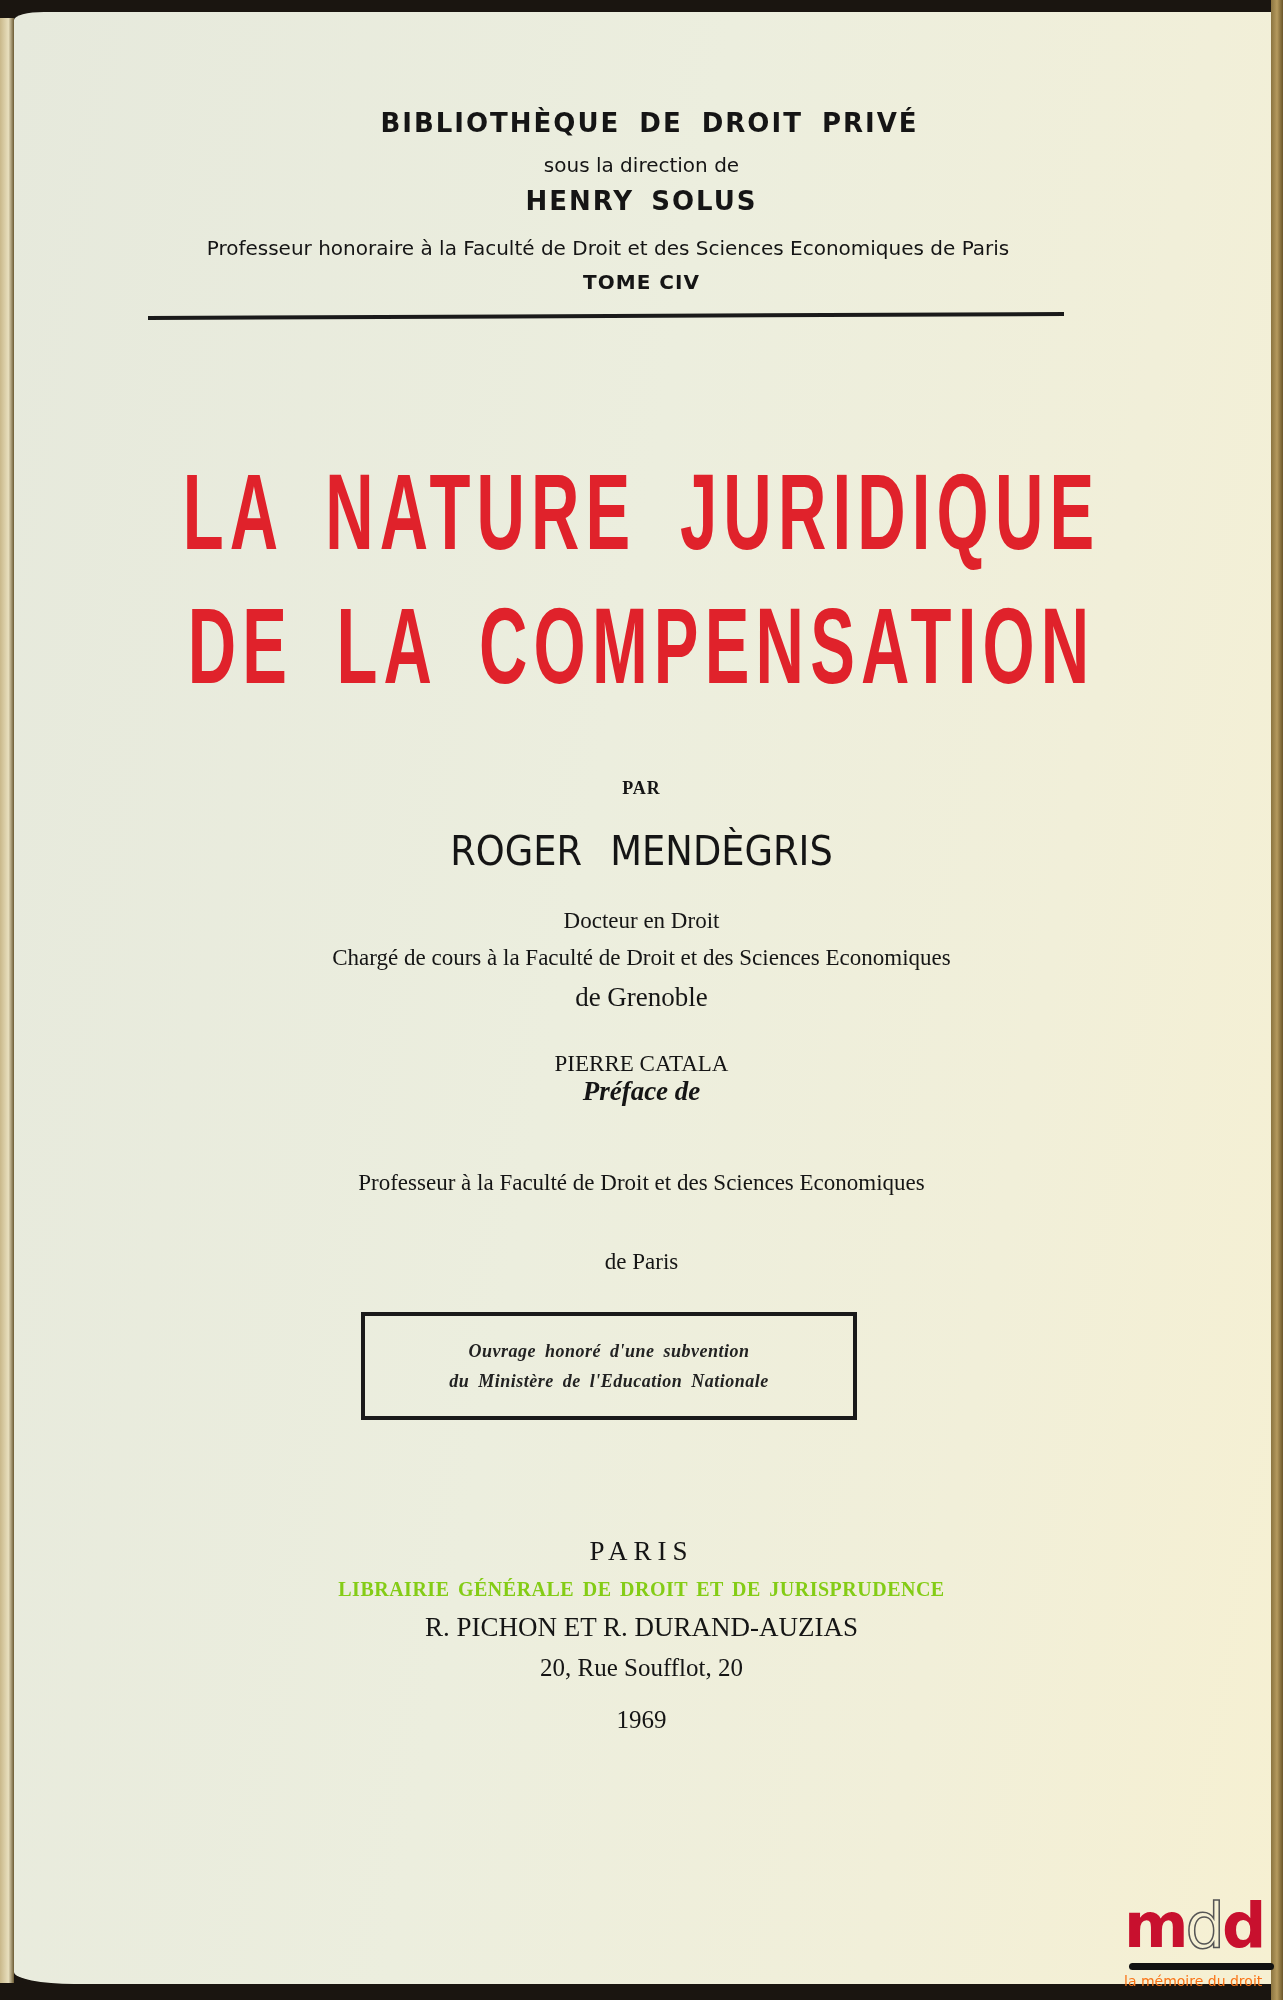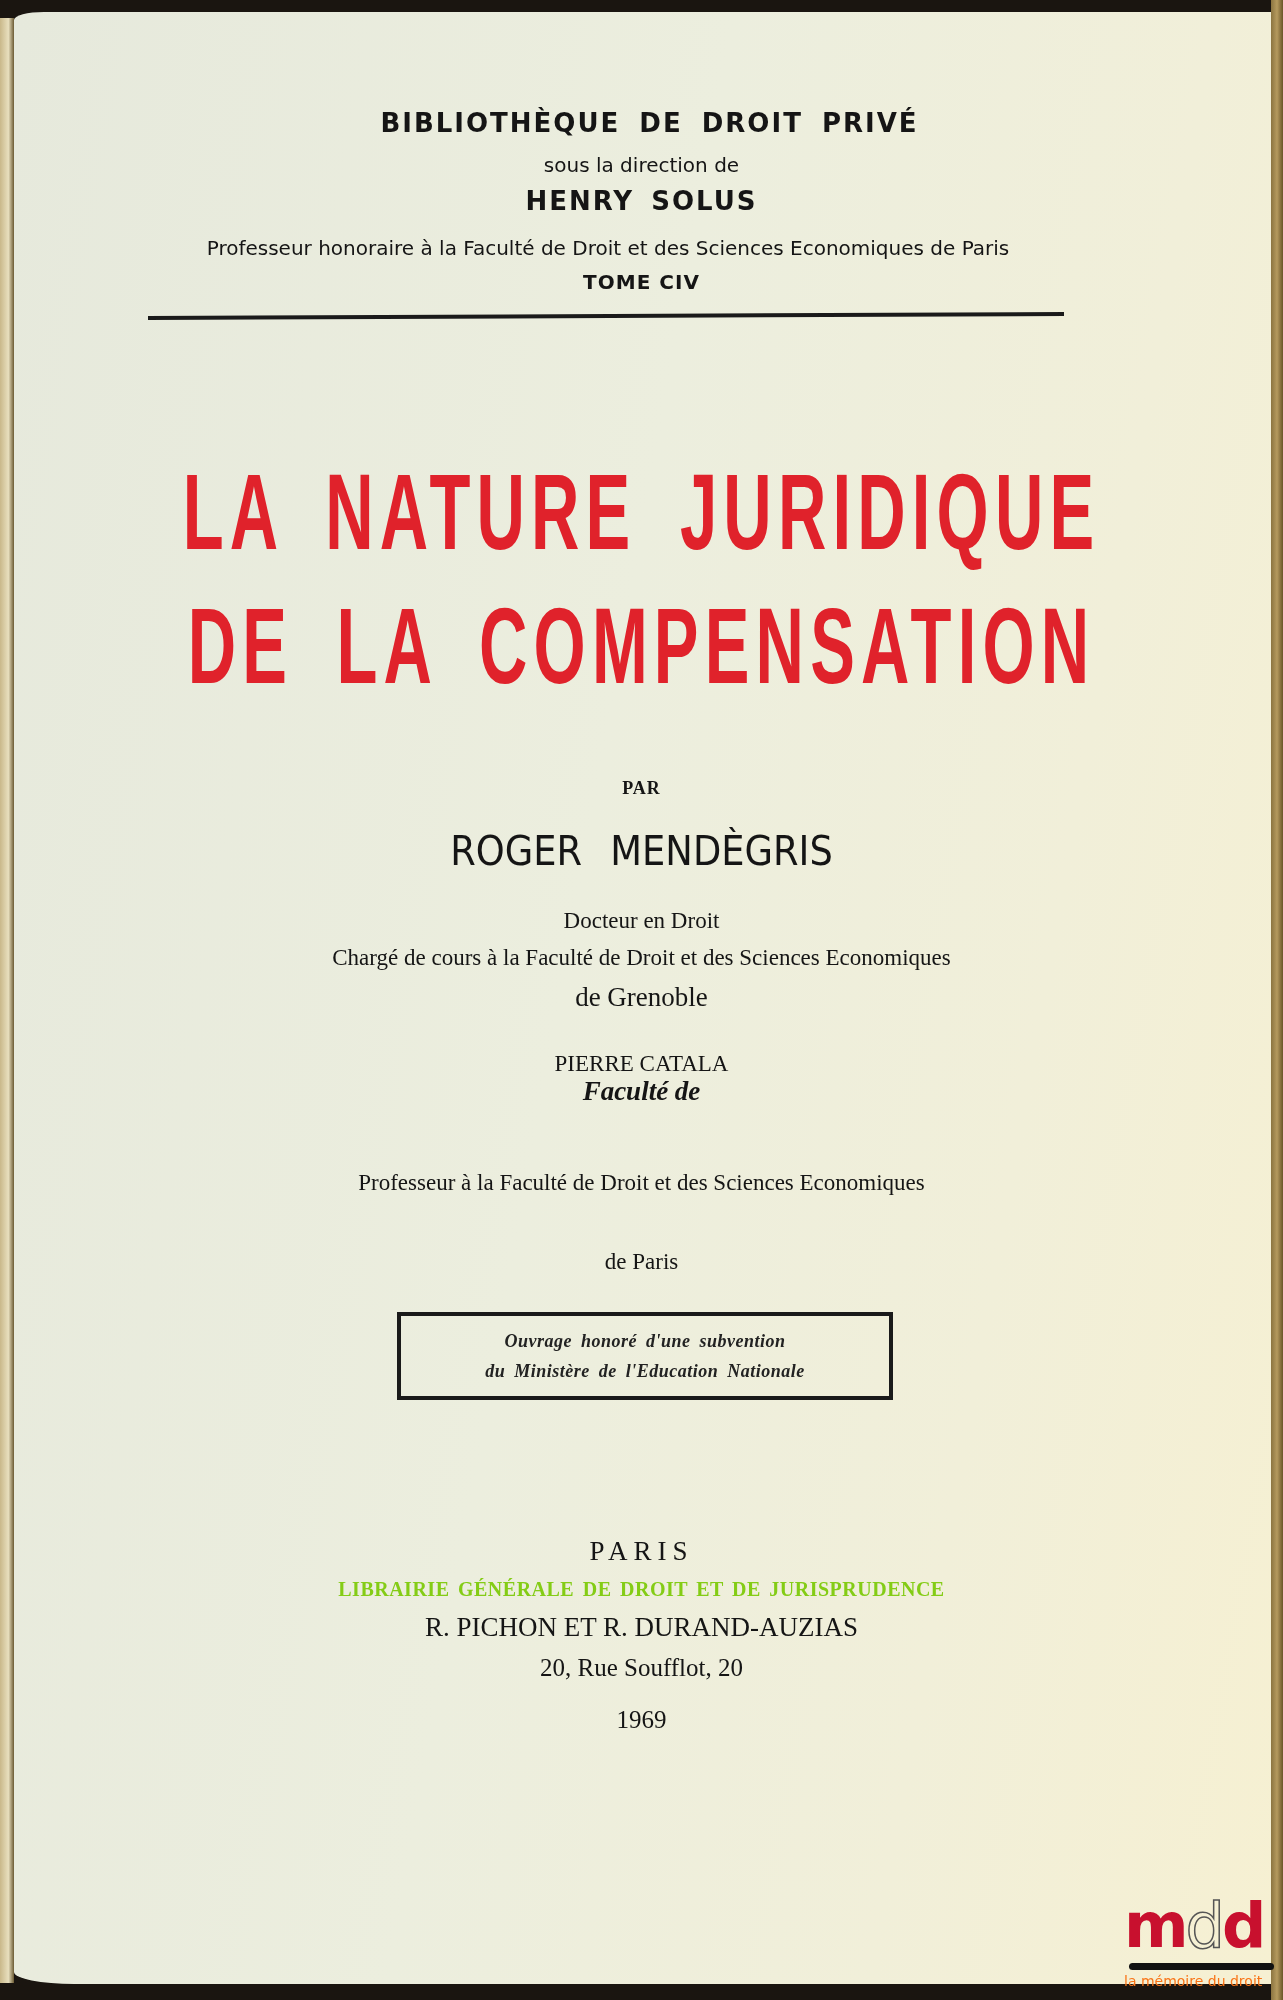--- a/index.html
+++ b/index.html
@@ -51,23 +51,23 @@
     .author-l1 { top: 908px; font-size: 23px; }
     .author-l2 { top: 945px; font-size: 23px; }
     .author-l3 { top: 982px; font-size: 27px; }
 
     .preface-label { top: 1076px; font-size: 27px; font-style: italic; font-weight: bold; }
     .prefacer { top: 1051px; font-size: 23px; }
     .prefacer-l1 { top: 1170px; font-size: 23px; }
     .prefacer-l2 { top: 1249px; font-size: 23px; }
 
     .grant-box {
-      position: absolute; left: 361px; top: 1312px; width: 496px; height: 88px;
+      position: absolute; left: 361px; top: 1312px; width: 496px; height: 108px;
       border: 4px solid #1a1a1a; box-sizing: border-box;
-      display: flex; flex-direction: column; justify-content: center; align-items: center; margin-left: 36px;
+      display: flex; flex-direction: column; justify-content: center; align-items: center;
     }
     .grant-box span {
       font-family: "Liberation Serif", "DejaVu Serif", serif; font-style: italic; font-weight: bold;
       font-size: 18px; color: #222; letter-spacing: 0.5px; word-spacing: 4px; line-height: 30px;
     }
 
     .city { top: 1536px; font-size: 27px; letter-spacing: 6px; }
     .publisher { top: 1578px; font-size: 20px; font-weight: bold; color: #84cc16; letter-spacing: 0.5px; word-spacing: 3px; }
     .publisher-names { top: 1612px; font-size: 27px; }
     .address { top: 1654px; font-size: 25px; }
@@ -108,21 +108,21 @@
 
 <div class="c main-title t1">LA NATURE JURIDIQUE</div>
 <div class="c main-title t2">DE LA COMPENSATION</div>
 
 <div class="c serif ink par">PAR</div>
 <div class="c sans ink author">ROGER MENDÈGRIS</div>
 <div class="c serif ink author-l1">Docteur en Droit</div>
 <div class="c serif ink author-l2">Chargé de cours à la Faculté de Droit et des Sciences Economiques</div>
 <div class="c serif ink author-l3">de Grenoble</div>
 
-<div class="c serif ink preface-label">Faculté de</div>
+<div class="c serif ink preface-label">Préface de</div>
 <div class="c serif ink prefacer">PIERRE CATALA</div>
 <div class="c serif ink prefacer-l1">Professeur à la Faculté de Droit et des Sciences Economiques</div>
 <div class="c serif ink prefacer-l2">de Paris</div>
 
 <div class="grant-box">
   <span>Ouvrage honoré d'une subvention</span>
   <span>du Ministère de l'Education Nationale</span>
 </div>
 
 <div class="c serif ink city">PARIS</div>

